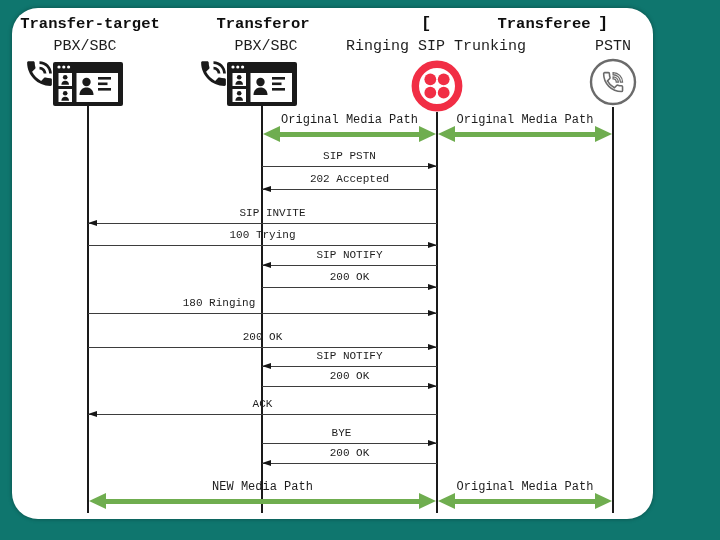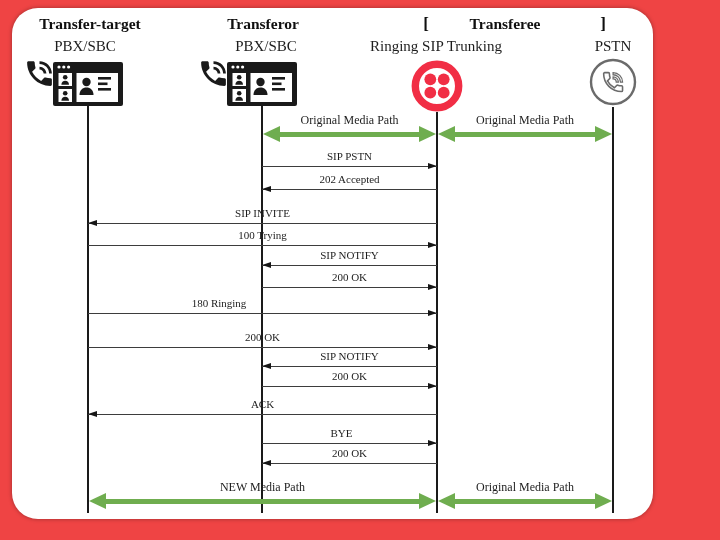--- a/index.html
+++ b/index.html
@@ -1,19 +1,19 @@
 <!DOCTYPE html>
 <html><head>
 <meta charset="utf-8">
 <style>
   html,body{margin:0;padding:0;}
   .stage{
     position:relative;width:720px;height:540px;overflow:hidden;
-    background:#ef4444;
-    font-family:Liberation Serif, serif;
+    background:#0f766e;
+    font-family:Liberation Mono, monospace;
   }
   .card{
     position:absolute;left:12px;top:8px;width:641px;height:511px;
     background:#ffffff;border-radius:26px;
     box-shadow:0 0 4px rgba(0,0,0,0.35);
   }
   .title{
     position:absolute;top:15px;transform:translateX(-50%);
     font-size:15.5px;font-weight:bold;color:#0f0f0f;white-space:nowrap;z-index:4;
   }
@@ -46,21 +46,21 @@
 </style>
 </head>
 <body>
 
 <div class="stage">
   <div class="card"></div>
 
   <div class="title" style="left:90px">Transfer-target</div>
   <div class="title" style="left:263px">Transferor</div>
   <div class="bracket" style="left:426px">[</div>
-  <div class="title" style="left:505px">Transferee</div>
+  <div class="title" style="left:544px">Transferee</div>
   <div class="bracket" style="left:603px">]</div>
 
   <div class="subtitle" style="left:85px">PBX/SBC</div>
   <div class="subtitle" style="left:266px">PBX/SBC</div>
   <div class="subtitle" style="left:436px">Ringing SIP Trunking</div>
   <div class="subtitle" style="left:613px">PSTN</div>
 
   <svg class="icon" style="left:23px;top:56px" width="33" height="35" viewBox="0 0 24 24">
     <path fill="#1a1a1a" d="M6.62 10.79c1.44 2.83 3.76 5.14 6.59 6.59l2.2-2.2c.27-.27.67-.36 1.02-.24 1.12.37 2.33.57 3.57.57.55 0 1 .45 1 1V20c0 .55-.45 1-1 1-9.39 0-17-7.61-17-17 0-.55.45-1 1-1h3.5c.55 0 1 .45 1 1 0 1.25.2 2.45.57 3.57.11.35.03.74-.25 1.02l-2.2 2.2z"></path>
     <path fill="#1a1a1a" d="M19 12h2c0-4.97-4.03-9-9-9v2c3.87 0 7 3.13 7 7z"></path>
@@ -148,21 +148,21 @@
       <div class="media-head media-head-right" style="left: 595px; top: 493px;"></div>
       <div class="media-label" style="left: 437px; width: 176px; top: 480px;">Original Media Path</div>
       <div class="msg-line" style="left: 262px; top: 166px; width: 175px;"></div>
       <div class="msg-head msg-head-right" style="left: 428px; top: 163px;"></div>
       <div class="msg-label" style="left: 262px; width: 175px; top: 149px;">SIP PSTN</div>
       <div class="msg-line" style="left: 262px; top: 189px; width: 175px;"></div>
       <div class="msg-head msg-head-left" style="left: 262px; top: 186px;"></div>
       <div class="msg-label" style="left: 262px; width: 175px; top: 172px;">202 Accepted</div>
       <div class="msg-line" style="left: 88px; top: 223px; width: 349px;"></div>
       <div class="msg-head msg-head-left" style="left: 88px; top: 220px;"></div>
-      <div class="msg-label" style="left: 88px; width: 349px; top: 206px;">SIP INVITE</div>
+      <div class="msg-label" style="left: 88px; width: 349px; top: 206px; padding-left: 10px;">SIP INVITE</div>
       <div class="msg-line" style="left: 88px; top: 245px; width: 349px;"></div>
       <div class="msg-head msg-head-right" style="left: 428px; top: 242px;"></div>
       <div class="msg-label" style="left: 88px; width: 349px; top: 228px;">100 Trying</div>
       <div class="msg-line" style="left: 262px; top: 265px; width: 175px;"></div>
       <div class="msg-head msg-head-left" style="left: 262px; top: 262px;"></div>
       <div class="msg-label" style="left: 262px; width: 175px; top: 248px;">SIP NOTIFY</div>
       <div class="msg-line" style="left: 262px; top: 287px; width: 175px;"></div>
       <div class="msg-head msg-head-right" style="left: 428px; top: 284px;"></div>
       <div class="msg-label" style="left: 262px; width: 175px; top: 270px;">200 OK</div>
       <div class="msg-line" style="left: 88px; top: 313px; width: 349px;"></div>

